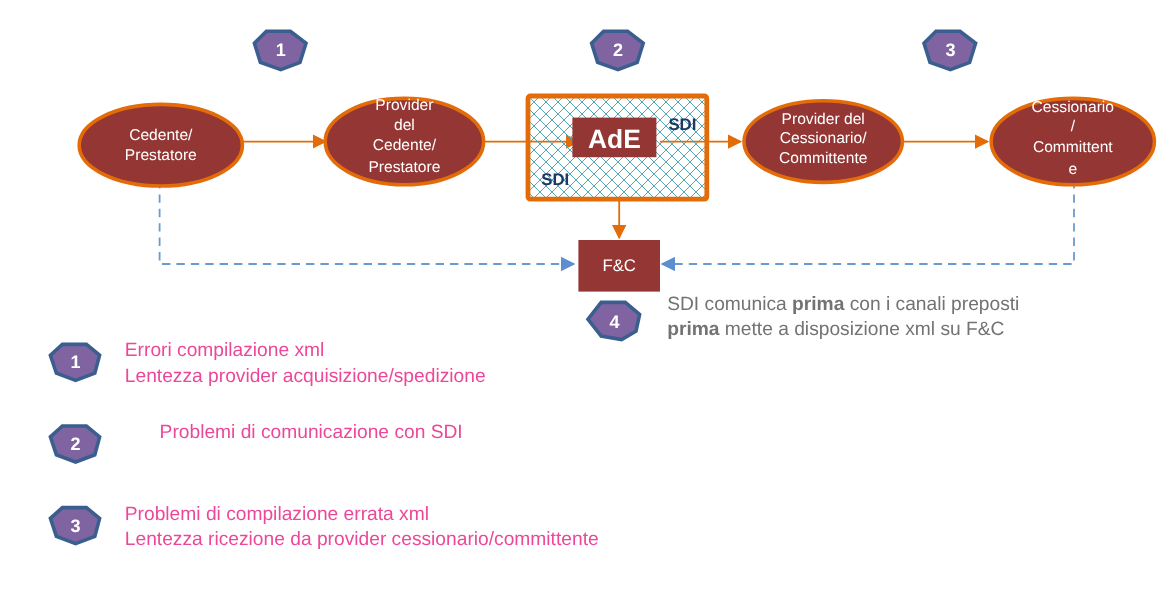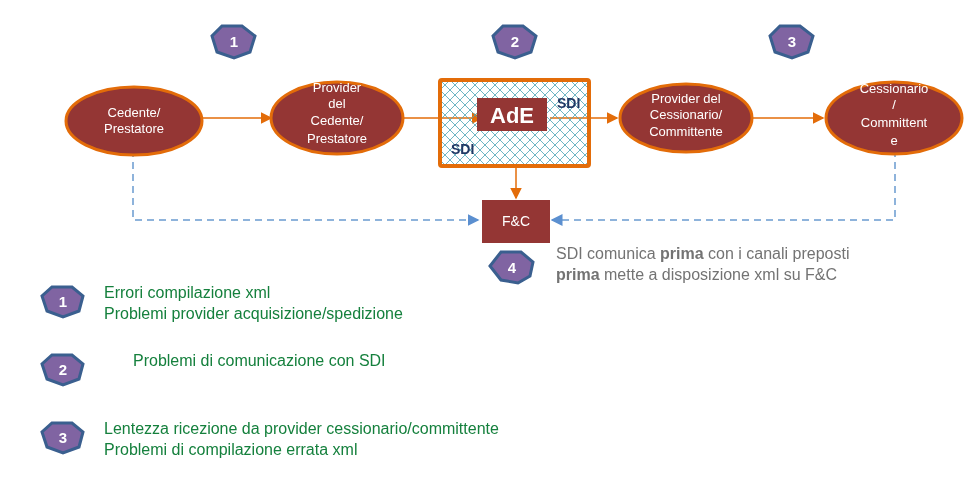--- a/index.html
+++ b/index.html
@@ -4,21 +4,21 @@
 <style>
   html,body{margin:0;padding:0;background:#ffffff;}
   body{width:969px;height:497px;position:relative;overflow:hidden;font-family:"Liberation Sans",sans-serif;}
   svg{position:absolute;left:0;top:0;}
   .node-text{fill:#ffffff;font-family:"Liberation Sans",sans-serif;font-size:13px;text-anchor:middle;}
   .badge-text{fill:#ffffff;font-family:"Liberation Sans",sans-serif;font-size:15px;font-weight:bold;text-anchor:middle;}
   .sdi-text{fill:#1f3864;font-family:"Liberation Sans",sans-serif;font-size:14px;font-weight:bold;}
   .ade-text{fill:#ffffff;font-family:"Liberation Sans",sans-serif;font-size:22px;font-weight:bold;text-anchor:middle;}
   .fc-text{fill:#ffffff;font-family:"Liberation Sans",sans-serif;font-size:14px;text-anchor:middle;}
   .note{position:absolute;left:556px;top:243px;font-size:16px;line-height:21px;color:#737373;}
-  .legend-item{position:absolute;left:104px;font-size:16px;line-height:21px;color:#15803d;}
+  .legend-item{position:absolute;left:104px;font-size:16px;line-height:21px;color:#ec4899;}
 </style>
 </head>
 <body>
 
 <svg width="969" height="497" viewBox="0 0 969 497">
   <defs>
     <pattern id="hatch" width="10" height="10" patternUnits="userSpaceOnUse">
       <path d="M0,0 L10,10 M10,0 L0,10" stroke="#4aa3b5" stroke-width="0.8"></path>
     </pattern>
     <marker id="arrOrange" markerWidth="8" markerHeight="8" refX="7" refY="4" orient="auto">
@@ -110,21 +110,21 @@
   </g>
 </svg>
 
 <div class="note">
   <div><span>SDI comunica </span><b>prima</b><span> con i canali preposti</span></div>
   <div><b>prima</b><span> mette a disposizione xml su F&amp;C</span></div>
 </div>
 
 <div class="legend-item" style="top:282px;">
   <div>Errori compilazione xml</div>
-  <div>Problemi provider acquisizione/spedizione</div>
+  <div>Lentezza provider acquisizione/spedizione</div>
 </div>
 <div class="legend-item" style="top:350px;margin-left:29px;">
   <div>Problemi di comunicazione con SDI</div>
 </div>
 <div class="legend-item" style="top:418px;">
+  <div>Problemi di compilazione errata xml</div>
   <div>Lentezza ricezione da provider cessionario/committente</div>
-  <div>Problemi di compilazione errata xml</div>
 </div>
 
 </body></html>

